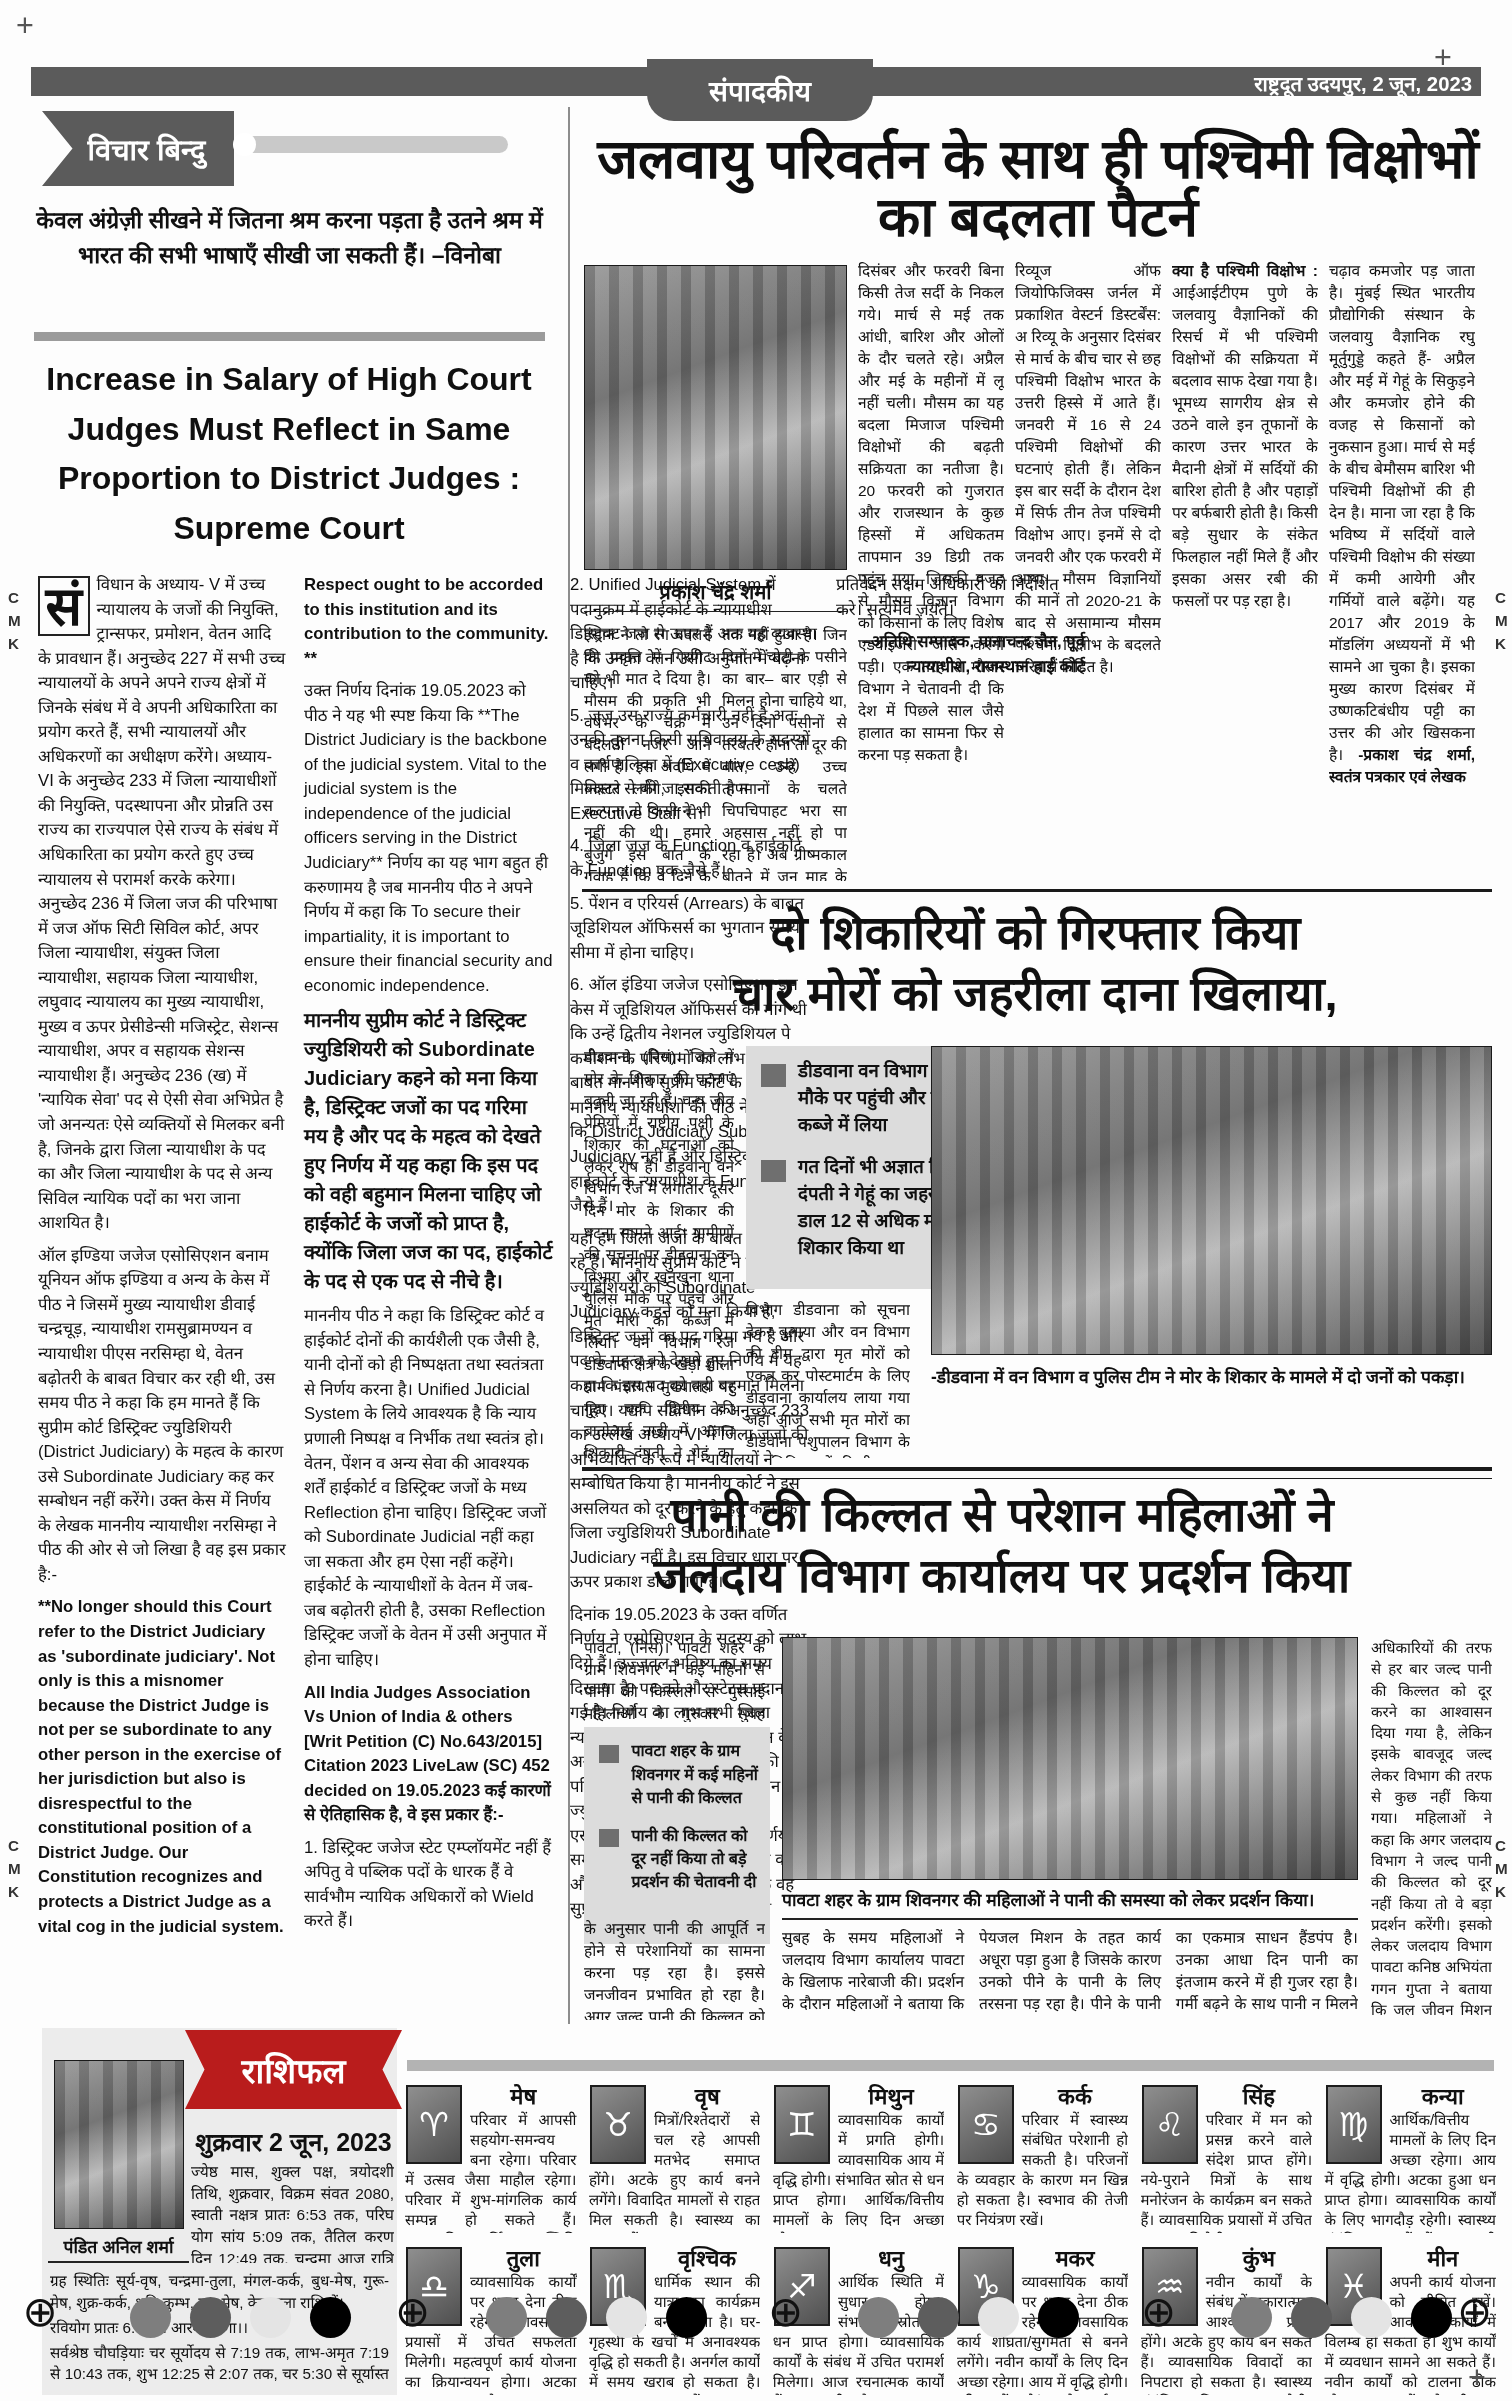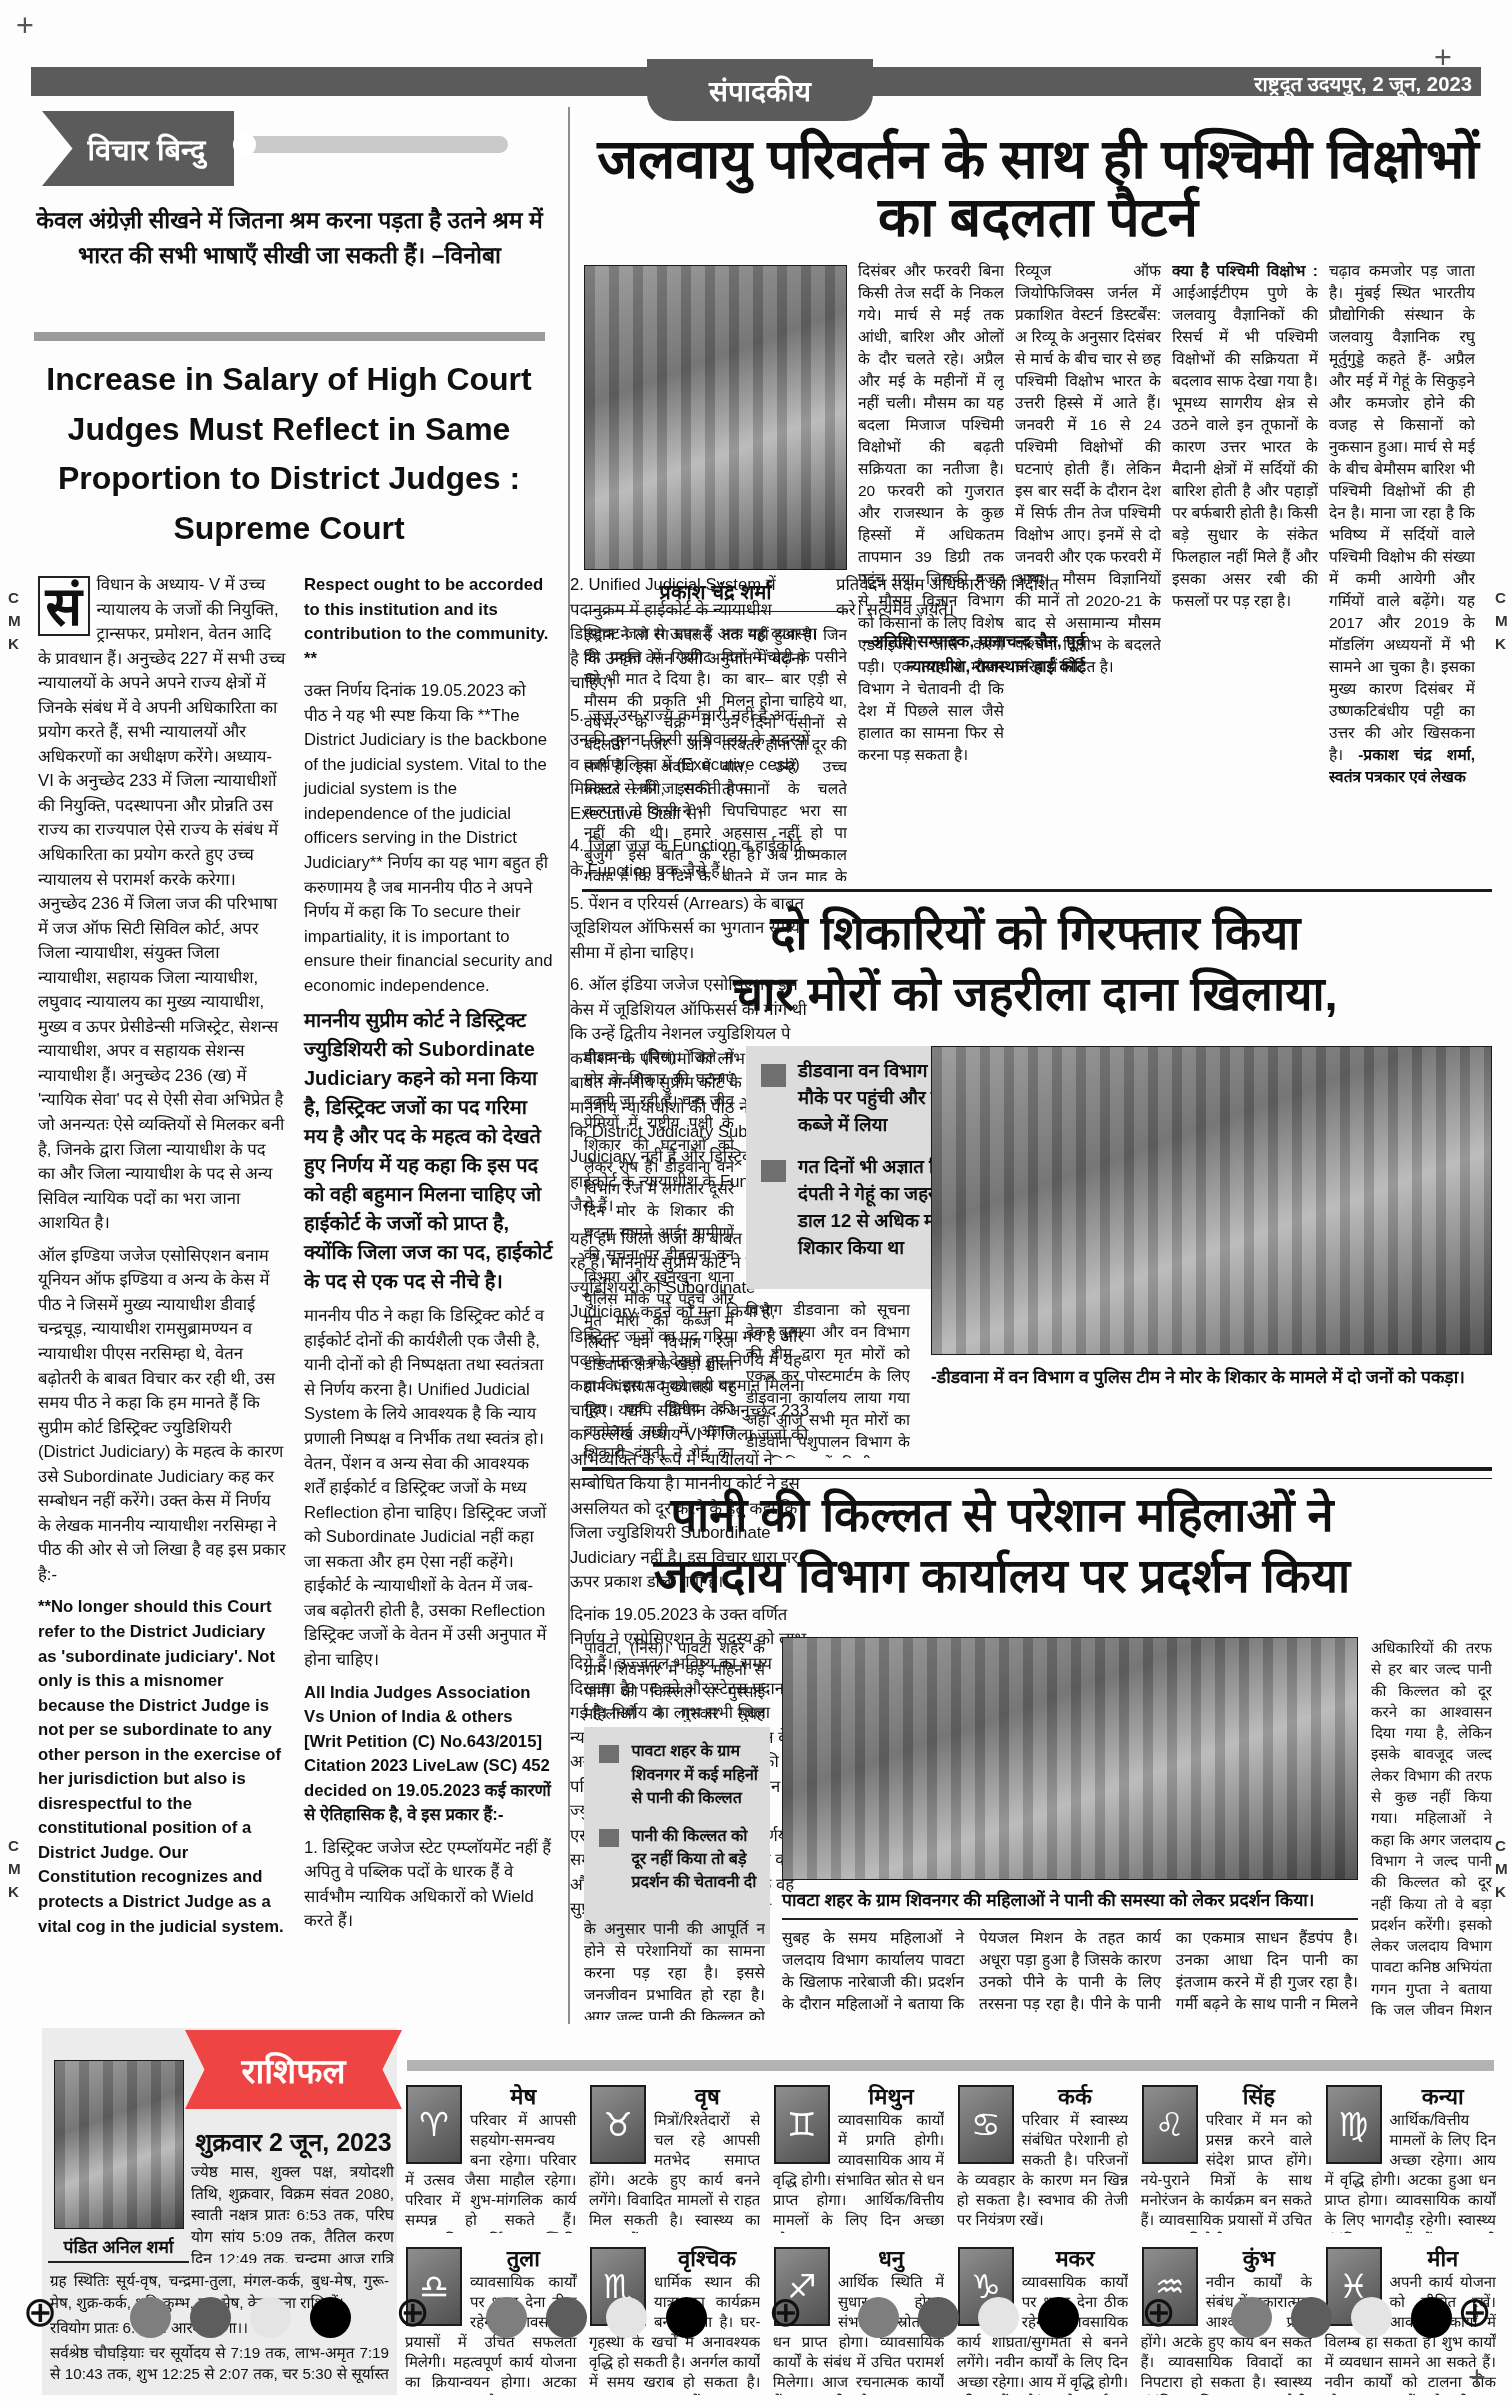--- a/index.html
+++ b/index.html
@@ -41,21 +41,21 @@
   .byline{font-weight:bold;}
   .rule-h{background:#1a1a1a;}
   
   .sub-head{font-size:47px;font-weight:bold;line-height:1.3;text-align:center;}
   .bulletbox{background:#dcdcdc;padding:12.4px 11.3px;box-sizing:border-box;}
   .bullet{display:flex;margin-bottom:14.7px;}
   .bsq{width:25px;height:22.6px;background:#6f6f6f;margin:5.6px 12.4px 0 3.4px;flex:none;}
   .btxt{font-size:18.6px;font-weight:bold;line-height:1.45;}
   
   .rbox{left:42px;top:2028px;width:355px;height:367px;background:#ececec;}
-  .rtab{left:185px;top:2030px;width:217px;height:79px;background:#ef4444;color:#fff;font-size:34px;font-weight:bold;
+  .rtab{left:185px;top:2030px;width:217px;height:79px;background:#b91c1c;color:#fff;font-size:34px;font-weight:bold;
         display:flex;align-items:center;justify-content:center;
         clip-path:polygon(0 0,100% 0,91% 50%,100% 100%,0 100%,9% 50%);}
   .rbar{left:407px;top:2060px;width:1087px;height:11.3px;background:#b3b3b3;}
   .rphoto{left:54px;top:2060px;width:130px;height:169px;}
   .rname{left:48px;top:2234px;width:141px;font-size:17.5px;font-weight:bold;text-align:center;
          border-bottom:2.3px solid #222;padding-bottom:3.4px;}
   .rdate{left:192px;top:2124px;width:203px;font-size:25px;font-weight:bold;text-align:center;}
   .rpanch{left:191px;top:2161px;width:203px;font-size:15.5px;line-height:1.4;text-align:justify;height:102px;overflow:hidden;}
   .rinfo{left:50px;top:2270px;width:339px;height:120px;font-size:15.2px;line-height:1.42;text-align:justify;overflow:hidden;}
   .rinfo p{margin:0 0 3.4px 0;}

